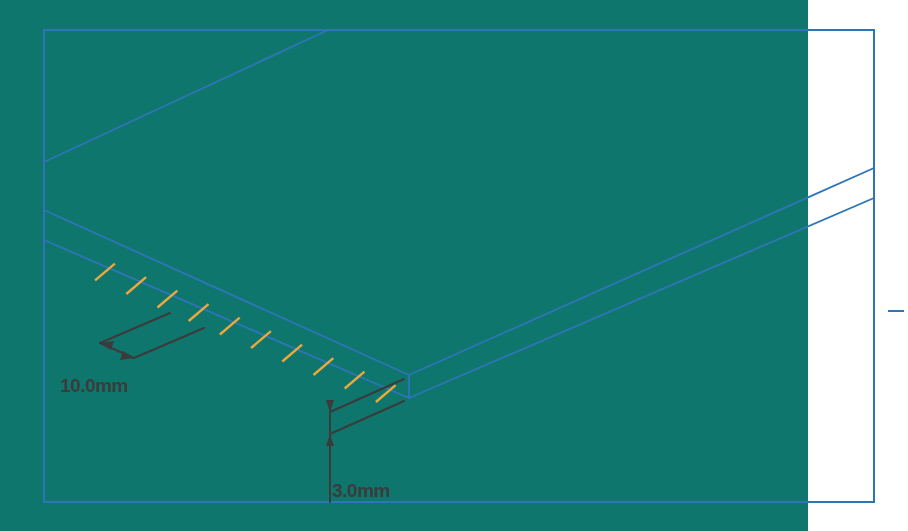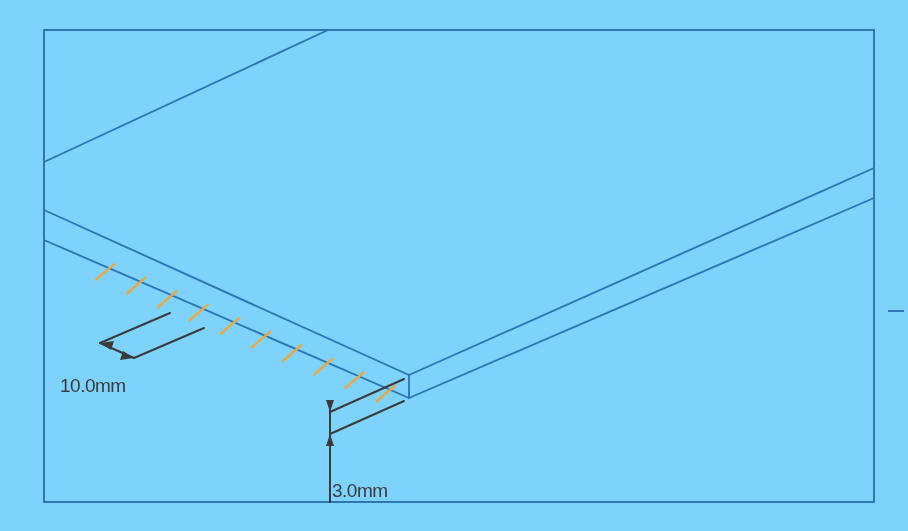--- a/index.html
+++ b/index.html
@@ -8,23 +8,24 @@
     background: #ffffff;
   }
   body {
     width: 908px;
     height: 531px;
     font-family: "Liberation Sans", sans-serif;
     overflow: hidden;
   }
   #drawing-canvas {
     position: relative;
-    width: 908px;
+    width: 808px;
     height: 531px;
-    background: #7dd3fc;
+    background: #0f766e;
+    font-weight: bold;
   }
   #drawing-svg {
     position: absolute;
     top: 0;
     left: 0;
     width: 908px;
     height: 531px;
     display: block;
   }
   .dim-text {

